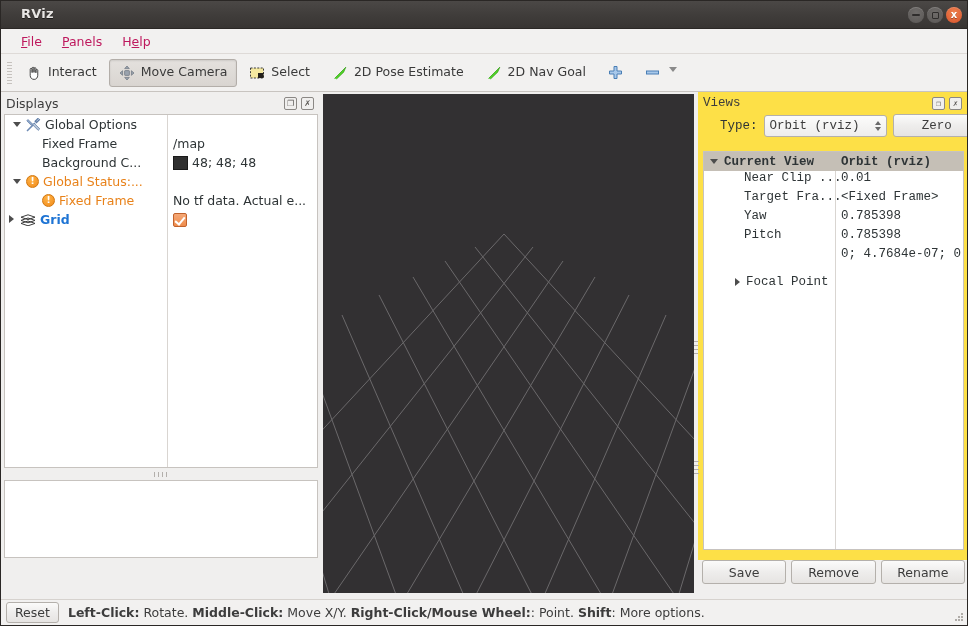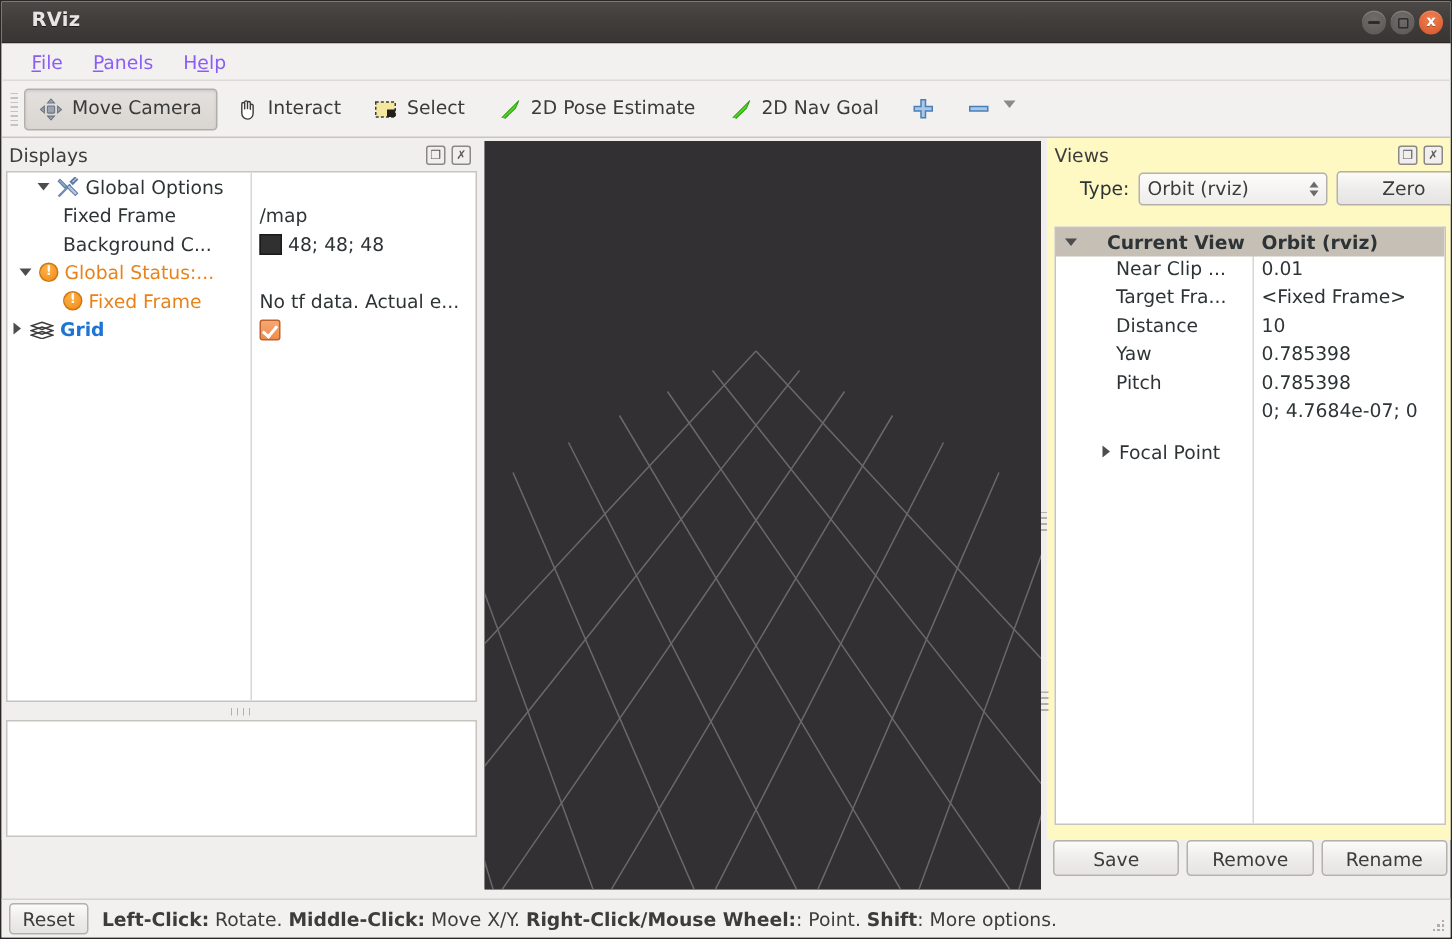--- a/index.html
+++ b/index.html
@@ -74,21 +74,21 @@
     background: #f2f1f0;
     border-bottom: 1px solid #dedad7;
     box-sizing: border-box;
     display: flex;
     align-items: center;
     padding-left: 10px;
   }
   .menuitem {
     padding: 2px 10px;
     font-size: 12.5px;
-    color: #8b5cf6;
+    color: #be185d;
     cursor: default;
   }
   .menuitem u { text-decoration: underline; }
 
   
   .toolbar {
     position: absolute;
     left: 0; top: 53px;
     width: 968px; height: 38px;
     background: #f2f1f0;
@@ -303,22 +303,23 @@
     background: #323032;
     overflow: hidden;
   }
   .viewport svg { display: block; }
 
   
   .views {
     position: absolute;
     left: 697px; top: 91px;
     width: 271px; height: 468px;
-    background: #fef9c3;
-    box-sizing: border-box;
+    background: #fde047;
+    box-sizing: border-box;
+    font-family: Liberation Mono, monospace;
   }
   .views-typerow {
     position: absolute;
     left: 22px; top: 22px;
     width: 261px;
     display: flex;
     align-items: center;
     gap: 6px;
   }
   .combo {
@@ -372,21 +373,21 @@
   .vt-head {
     position: relative;
     height: 19px;
     background: #c5bfb6;
     display: flex;
     align-items: center;
     font-size: 12.5px;
     font-weight: bold;
     color: #2e3436;
   }
-  .vt-head .hc1 { position: absolute; left: 6px; display:flex; align-items:center; gap:19px;}
+  .vt-head .hc1 { position: absolute; left: 6px; display:flex; align-items:center; gap:5px;}
   .vt-head .hc2 { position: absolute; left: 137px; }
   .vt-row {
     position: relative;
     height: 19px;
     font-size: 12.5px;
   }
   .vt-row .c1 { position: absolute; left: 40px; white-space: nowrap; display:flex; align-items:center; gap:4px;}
   .vt-row .c1.ind { left: 29px; margin-top: 28px; }
   .vt-row .c2 { position: absolute; left: 137px; white-space: nowrap; }
   .views-btnrow {
@@ -467,47 +468,47 @@
 
   <div class="menubar">
     <div class="menuitem"><u>F</u><span>ile</span></div>
     <div class="menuitem"><u>P</u><span>anels</span></div>
     <div class="menuitem"><span>H</span><u>e</u><span>lp</span></div>
   </div>
 
   <div class="toolbar">
     <div class="tgrip"></div>
 
+    <div class="tbtn">
+      <span class="ico">
+        <svg width="16" height="16" viewBox="0 0 16 16">
+          <path d="M4.2 8.2 V4.3 a0.95 0.95 0 0 1 1.9 0 V7.6 V3.2 a0.95 0.95 0 0 1 1.9 0 V7.4 V3.6 a0.95 0.95 0 0 1 1.9 0 V7.8 V5.2 a0.95 0.95 0 0 1 1.85 0 v5.1 c0 2.3 -1.5 4.1 -3.6 4.1 c-2.2 0 -3.95 -1.5 -3.95 -3.9 Z" fill="#ffffff" stroke="#3b3b3b" stroke-width="0.95" stroke-linejoin="round"></path>
+        </svg>
+      </span>
+      <span class="lbl">Interact</span>
+    </div>
+
     <div class="tbtn checked">
       <span class="ico">
         <svg width="16" height="16" viewBox="0 0 16 16">
           <g fill="#9aa3ae" stroke="#6b7480" stroke-width="0.7">
             <path d="M8 1 L10.3 3.6 H5.7 Z"></path>
             <path d="M8 15 L5.7 12.4 H10.3 Z"></path>
             <path d="M1 8 L3.6 5.7 V10.3 Z"></path>
             <path d="M15 8 L12.4 10.3 V5.7 Z"></path>
             <rect x="5.6" y="5.6" width="4.8" height="4.8" rx="0.6"></rect>
           </g>
         </svg>
       </span>
       <span class="lbl">Move Camera</span>
     </div>
 
     <div class="tbtn">
       <span class="ico">
         <svg width="16" height="16" viewBox="0 0 16 16">
-          <path d="M4.2 8.2 V4.3 a0.95 0.95 0 0 1 1.9 0 V7.6 V3.2 a0.95 0.95 0 0 1 1.9 0 V7.4 V3.6 a0.95 0.95 0 0 1 1.9 0 V7.8 V5.2 a0.95 0.95 0 0 1 1.85 0 v5.1 c0 2.3 -1.5 4.1 -3.6 4.1 c-2.2 0 -3.95 -1.5 -3.95 -3.9 Z" fill="#ffffff" stroke="#3b3b3b" stroke-width="0.95" stroke-linejoin="round"></path>
-        </svg>
-      </span>
-      <span class="lbl">Interact</span>
-    </div>
-
-    <div class="tbtn">
-      <span class="ico">
-        <svg width="16" height="16" viewBox="0 0 16 16">
           <rect x="1.5" y="3" width="13" height="10" fill="#f4e8a0" stroke="#3b3b3b" stroke-width="1" stroke-dasharray="2 1.4"></rect>
           <path d="M9 8 H14.5 V13 H9 Z" fill="#23201c"></path>
         </svg>
       </span>
       <span class="lbl">Select</span>
     </div>
 
     <div class="tbtn">
       <span class="ico">
         <svg width="16" height="16" viewBox="0 0 16 16">
@@ -550,21 +551,21 @@
       <span class="ptools">
         <span class="ptool">❐</span>
         <span class="ptool">✗</span>
       </span>
     </div>
 
     <div class="tree-outer">
       <div class="tree-colsplit"></div>
 
       <div class="tree-row">
-        <span class="tr-name" style="left:20px;">
+        <span class="tr-name" style="left:8px;">
           <span class="twisty open"></span>
           <span class="ico">
             <svg width="15" height="14" viewBox="0 0 15 14">
               <path d="M1.5 12.5 L9 5 M2.8 11.2 L1 13 " stroke="#6f8cb5" stroke-width="1.6" fill="none"></path>
               <path d="M2 1.5 L6.5 6 L5.2 7.3 L0.8 2.8 Z" fill="#8fa8cc" stroke="#5d7ba5" stroke-width="0.7"></path>
               <path d="M13.8 1.2 L10.5 4.5 L9.2 3.2 L12.5 0" stroke="#5d7ba5" stroke-width="1.3" fill="none"></path>
               <path d="M8.2 5.2 L13.8 10.8 L12.2 12.4 L6.6 6.8 Z" fill="#b7c6d9" stroke="#5d7ba5" stroke-width="0.7"></path>
             </svg>
           </span>
           <span>Global Options</span>
@@ -701,24 +702,20 @@
 
       <div class="vt-row">
         <span class="c1">Near Clip ...</span>
         <span class="c2">0.01</span>
       </div>
       <div class="vt-row">
         <span class="c1">Target Fra...</span>
         <span class="c2">&lt;Fixed Frame&gt;</span>
       </div>
       <div class="vt-row">
-        <span class="c1">Distance</span>
-        <span class="c2">10</span>
-      </div>
-      <div class="vt-row">
         <span class="c1">Yaw</span>
         <span class="c2">0.785398</span>
       </div>
       <div class="vt-row">
         <span class="c1">Pitch</span>
         <span class="c2">0.785398</span>
       </div>
       <div class="vt-row">
         <span class="c1 ind">
           <span class="twisty closed"></span>

